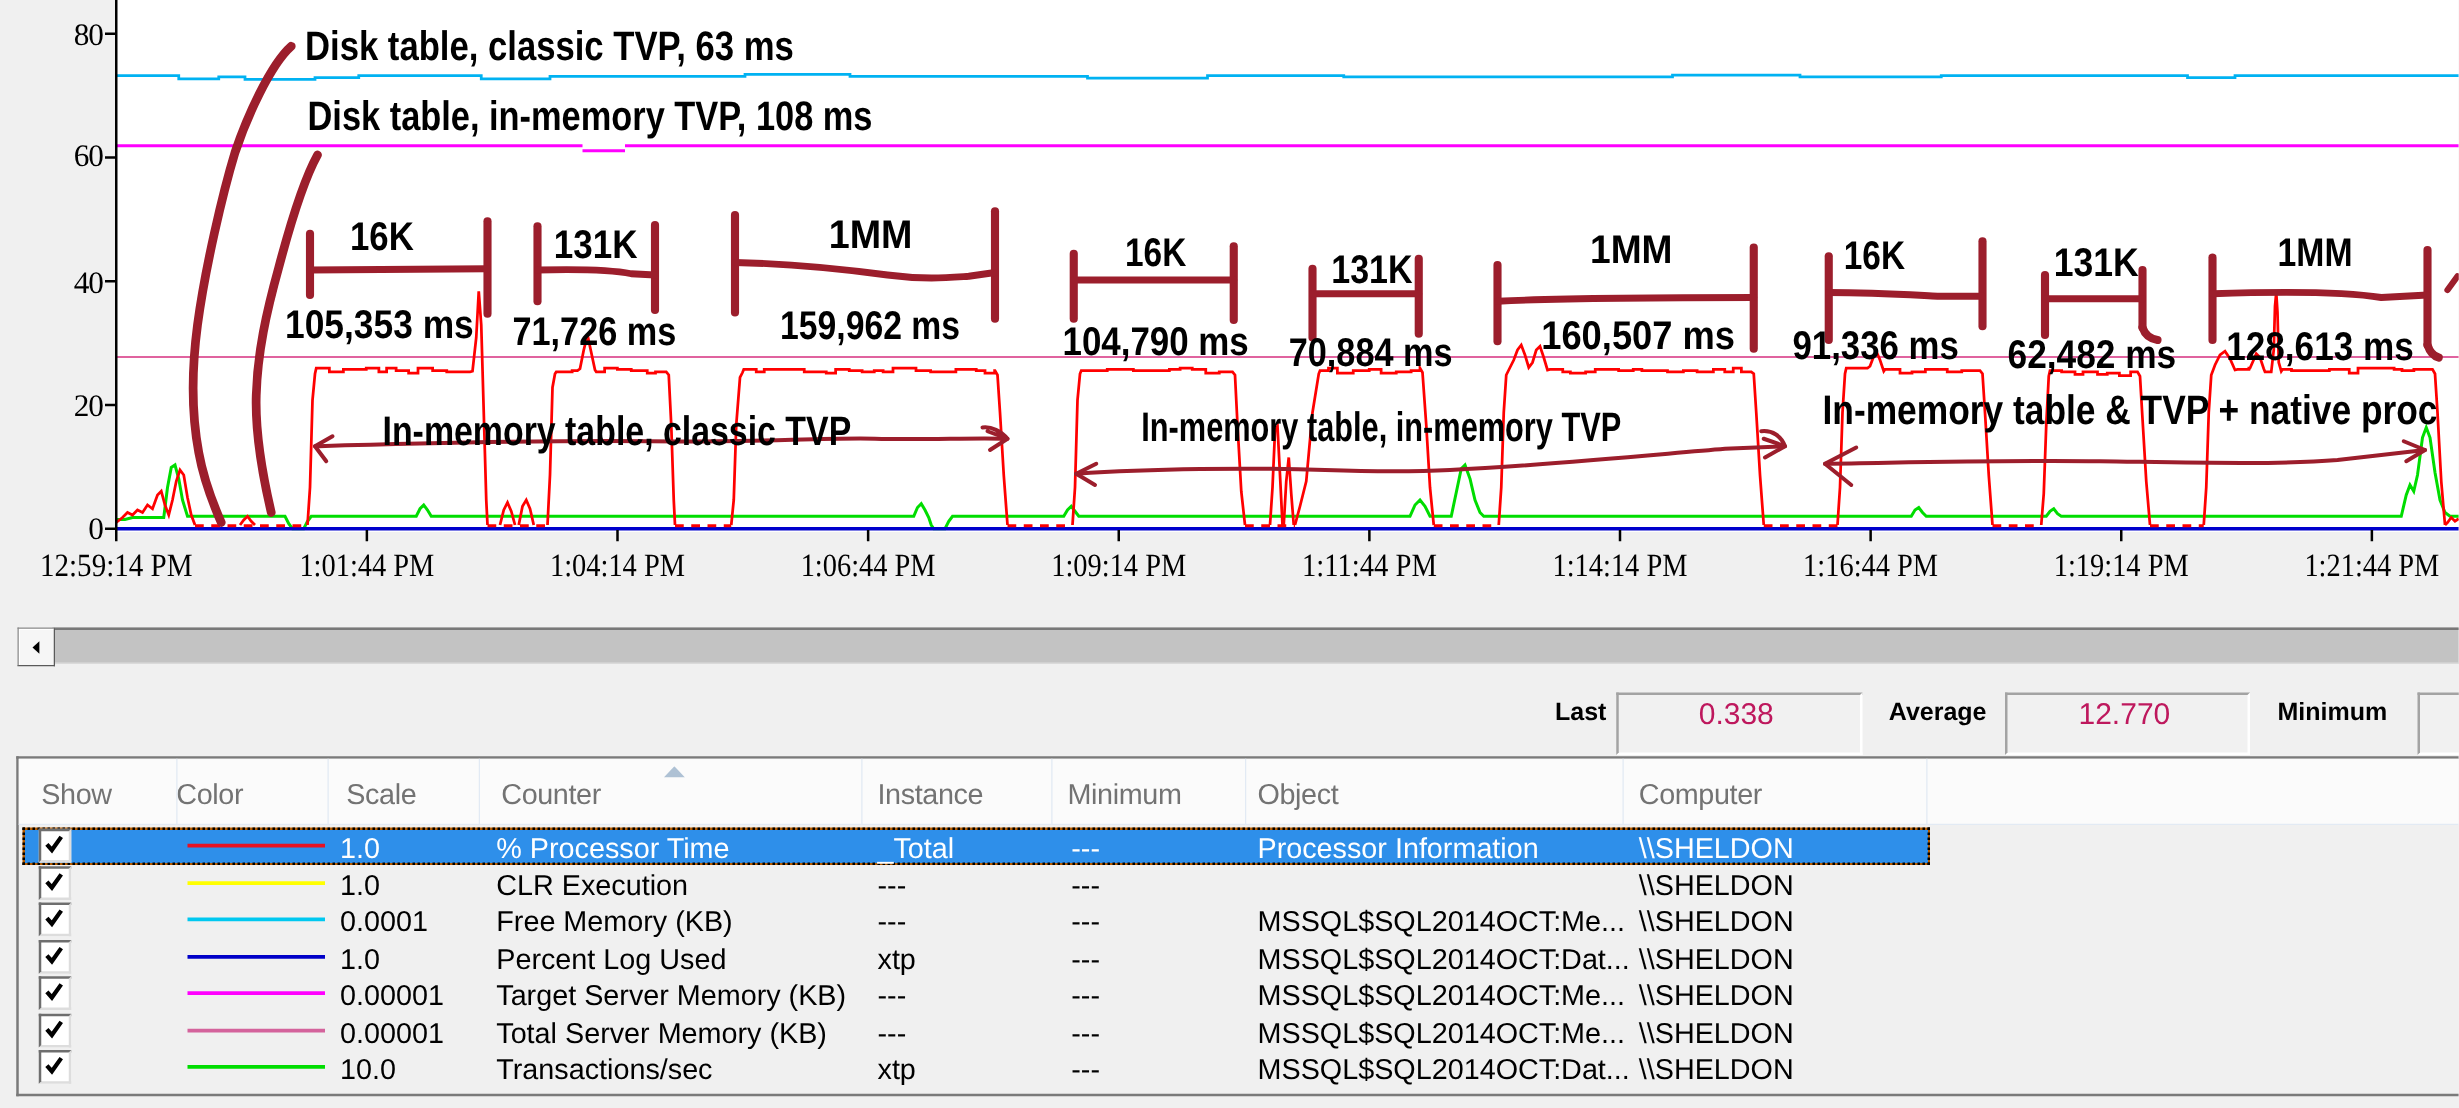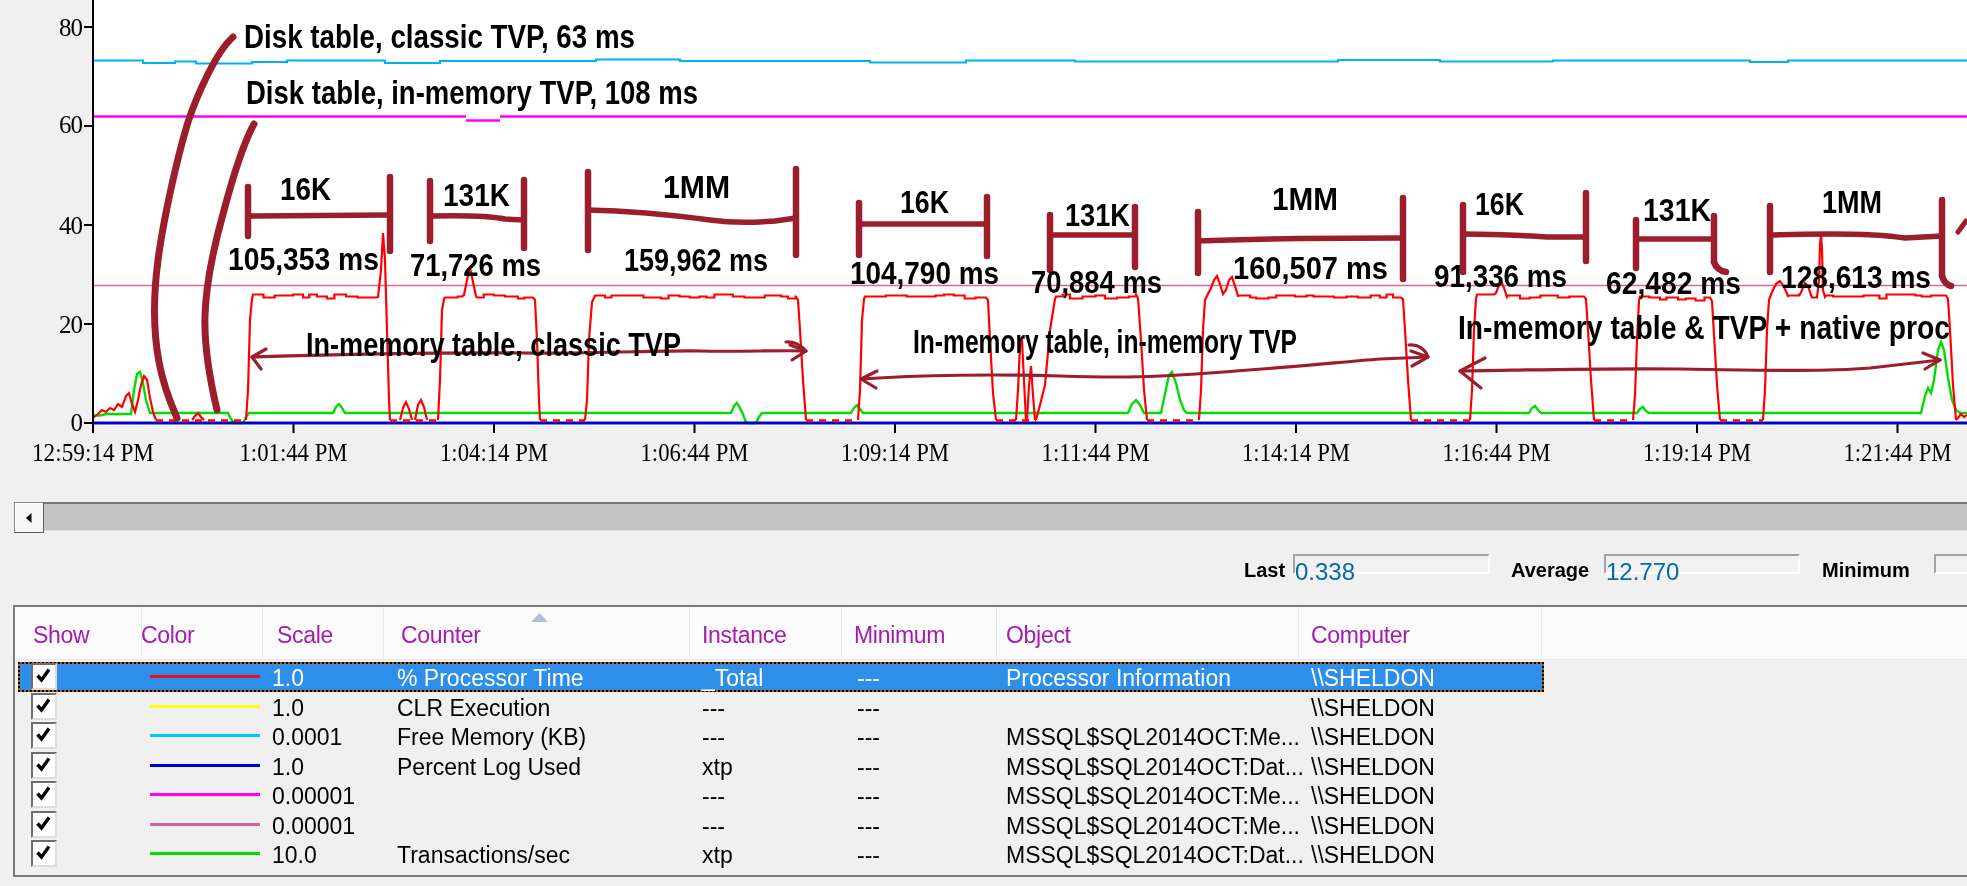--- a/index.html
+++ b/index.html
@@ -3,25 +3,25 @@
 *{margin:0;padding:0;box-sizing:border-box}
 html,body{width:1967px;height:886px;overflow:hidden;background:#f0f0f0;font-family:"Liberation Sans",sans-serif;position:relative}
 #root{position:absolute;left:0;top:0;width:1967px;height:886px}
 
 #sbar{position:absolute;left:14px;top:502px;width:1953px;height:29px}
 #strack{position:absolute;left:28px;top:0;width:1925px;height:29px;background:#c3c3c3;border-top:2px solid #787878;border-bottom:1px solid #dedede}
 #sbtn{position:absolute;left:0;top:0;width:30px;height:31px;background:#f6f6f6;border:1px solid #8a8a8a;border-right-color:#5a5a5a;border-bottom-color:#5a5a5a;box-shadow:inset 1px 1px 0 #fff}
 #sbtn svg{position:absolute;left:8px;top:7px}
 
 .slabel{position:absolute;font-size:20px;font-weight:bold;color:#000;white-space:nowrap}
-.sbox{position:absolute;top:554px;height:20px;background:#f1f1f1;border:2px solid;border-color:#a3a3a3 #fff #fff #a3a3a3;font-size:24px;color:#0369a1;text-align:left;padding:2px 5px 0 0}
+.sbox{position:absolute;top:554px;height:50px;background:#f1f1f1;border:2px solid;border-color:#a3a3a3 #fff #fff #a3a3a3;font-size:24px;color:#be185d;text-align:center;padding:2px 5px 0 0}
 
 #tbl{position:absolute;left:13px;top:605px;width:1954px;height:272px;border:2px solid #7a7a7a;border-right:none;background:#f0f0f0}
 #thead{position:absolute;left:0;top:0;width:100%;height:53px;background:#fbfbfb;border-bottom:1px solid #e2eaf4}
-#thead .h{position:absolute;top:15px;font-size:23px;letter-spacing:-0.3px;color:#a21caf;white-space:nowrap}
+#thead .h{position:absolute;top:15px;font-size:23px;letter-spacing:-0.3px;color:#737373;white-space:nowrap}
 #thead .vsep{position:absolute;top:0;width:1px;height:53px;background:#e2eaf4}
 .row{position:absolute;left:0;width:100%;height:41px;font-size:23px;color:#000}
 .row .c{position:absolute;top:3px;white-space:nowrap}
 .row.sel .c{color:#fff}
 #selwrap{position:absolute;left:3px;top:55.0px;width:1526px;height:30px;background:#b35b00}
 #selbg{position:absolute;left:0;top:0;width:100%;height:100%;background:#2e8fea;background-clip:padding-box;border:2px dotted #000}
 .cb{position:absolute;left:16px;top:1px;width:26px;height:27px;background:#fff;border:2px solid;border-color:#6e6e6e #ddd #ddd #6e6e6e}
 .cb svg{position:absolute;left:1px;top:1px}
 .sw{position:absolute;left:135px;top:13px;width:110px;height:3px}
 .scale{left:257px} .counter{left:382px} .inst{left:687px} .par{left:842px} .obj{left:991px} .comp{left:1296px}
@@ -252,33 +252,35 @@
 <span class="c comp">\\SHELDON</span>
 </div>
 <div class="row" style="top:173.3px">
 <span class="cb">
           <svg width="19" height="19" viewBox="0 0 19 19">
             <path d="M3.5 9.5 L7.5 14 L15 3.5" fill="none" stroke="#000" stroke-width="3.4"></path>
           </svg>
         </span>
 <span class="sw" style="background:#ff00ff"></span>
 <span class="c scale">0.00001</span>
+<span class="c counter">Target Server Memory (KB)</span>
 <span class="c inst">---</span>
 <span class="c par">---</span>
 <span class="c obj">MSSQL$SQL2014OCT:Me...</span>
 <span class="c comp">\\SHELDON</span>
 </div>
 <div class="row" style="top:202.8px">
 <span class="cb">
           <svg width="19" height="19" viewBox="0 0 19 19">
             <path d="M3.5 9.5 L7.5 14 L15 3.5" fill="none" stroke="#000" stroke-width="3.4"></path>
           </svg>
         </span>
 <span class="sw" style="background:#d4639c"></span>
 <span class="c scale">0.00001</span>
+<span class="c counter">Total Server Memory (KB)</span>
 <span class="c inst">---</span>
 <span class="c par">---</span>
 <span class="c obj">MSSQL$SQL2014OCT:Me...</span>
 <span class="c comp">\\SHELDON</span>
 </div>
 <div class="row" style="top:232.4px">
 <span class="cb">
           <svg width="19" height="19" viewBox="0 0 19 19">
             <path d="M3.5 9.5 L7.5 14 L15 3.5" fill="none" stroke="#000" stroke-width="3.4"></path>
           </svg>

